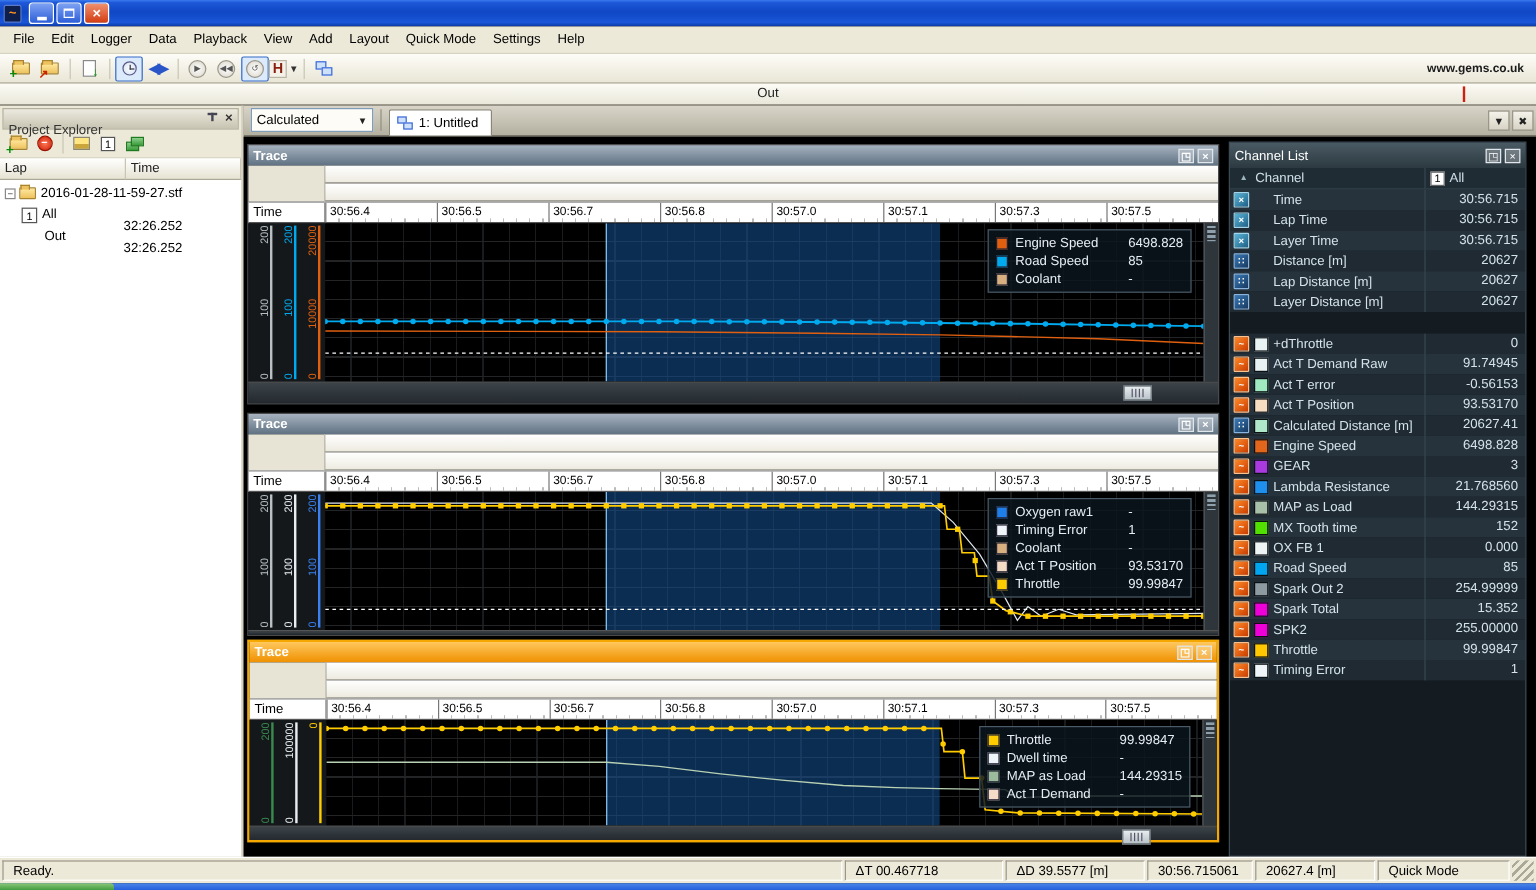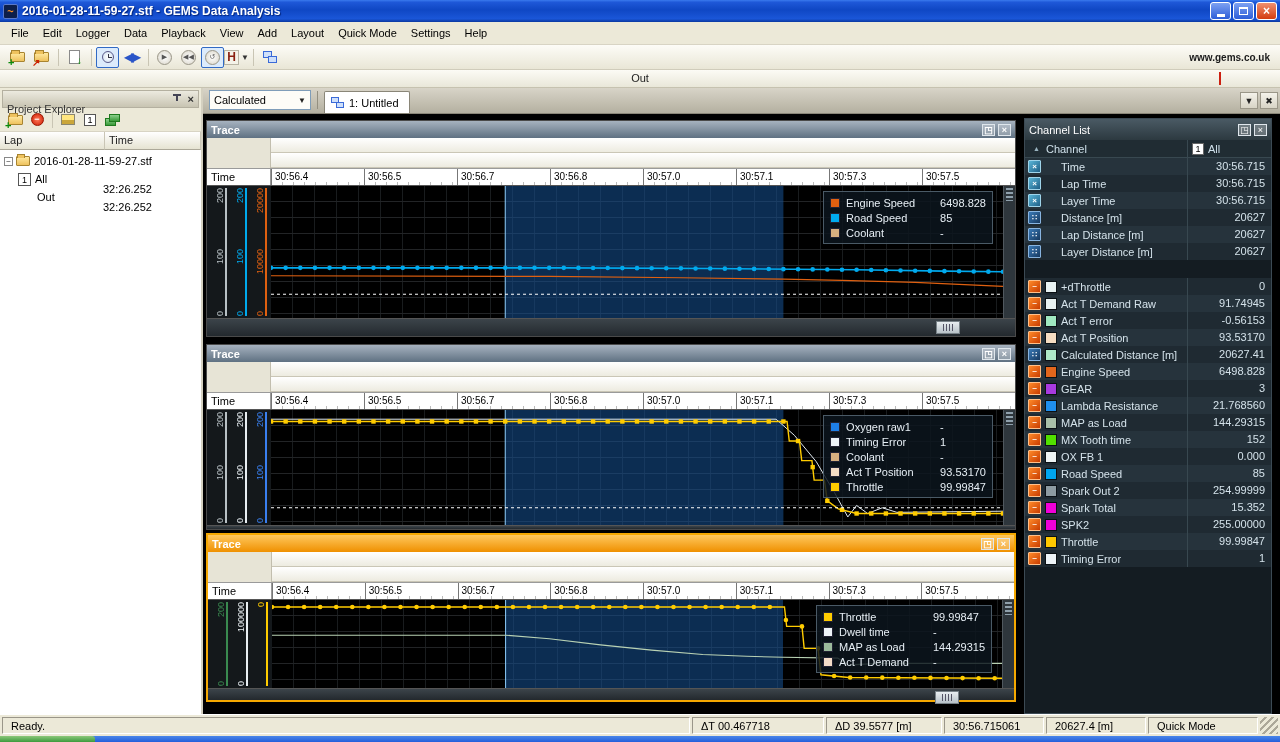--- a/index.html
+++ b/index.html
@@ -178,21 +178,20 @@
   #taskbar { height:6px; background:linear-gradient(180deg,#4a86e8,#245edb); display:flex; }
   #start-frag { width:95px; background:linear-gradient(180deg,#8cc77a,#3d9a3d); border-radius:0 3px 0 0; }
 </style>
 </head>
 <body>
 
 <div id="app">
 
   <div id="titlebar">
     <div id="app-icon">~</div>
-    <div id="title-text">2016-01-28-11-59-27.stf - GEMS Data Analysis</div>
     <div class="winbtn min">
         <div class="min-glyph"></div>
       </div>
     <div class="winbtn max">
         <div class="max-glyph"></div>
       </div>
     <div class="winbtn close">
         <span>×</span>
       </div>
   </div>
@@ -888,21 +887,21 @@
           </div>
         </div>
       </div>
     </div>
   </div>
 
   <div id="statusbar">
     <div class="sb-cell sb-ready">Ready.</div>
     <div class="sb-cell" style="width:132px">ΔT 00.467718</div>
     <div class="sb-cell" style="width:116px">ΔD 39.5577 [m]</div>
-    <div class="sb-cell" style="width:100px">30:56.715061</div>
+    <div class="sb-cell" style="width:88px">30:56.715061</div>
     <div class="sb-cell" style="width:100px">20627.4 [m]</div>
     <div class="sb-cell" style="width:110px">Quick Mode</div>
     <div class="sb-cell" id="sb-grip"></div>
   </div>
 
   <div id="taskbar">
     <div id="start-frag"></div>
   </div>
 </div>
 

